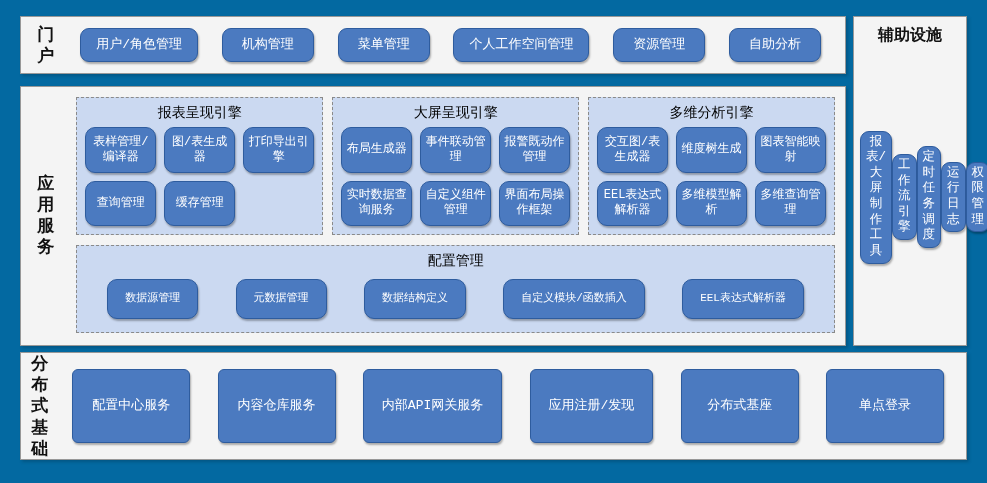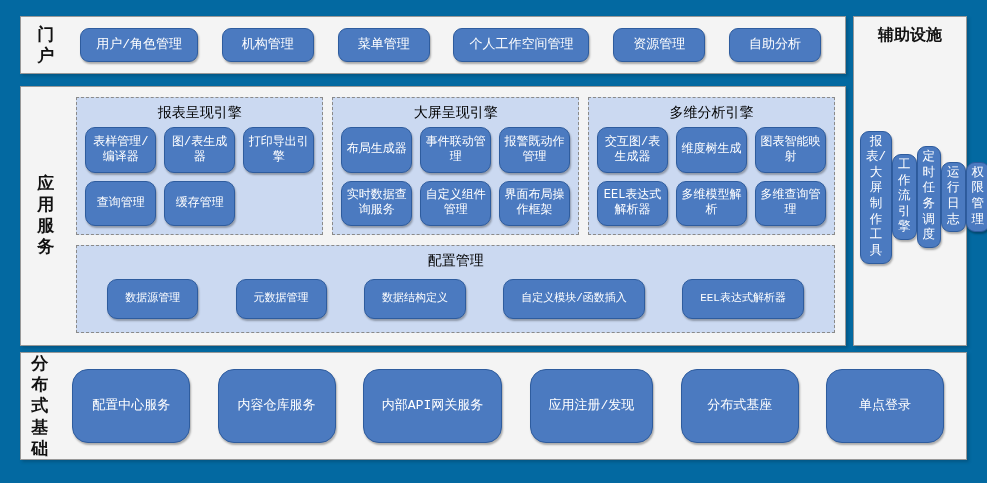--- a/index.html
+++ b/index.html
@@ -37,21 +37,21 @@
   .config-row { flex:1; display:flex; justify-content:space-between; align-items:center; padding:2px 22px 4px; gap:10px; }
   .config-row .btn { height:40px; padding:0 17px; font-size:11px; border-radius:10px; }
   
   .aux { left:853px; top:16px; width:114px; height:330px; display:flex; flex-direction:column; align-items:center; padding:8px 6px 8px; }
   .aux-title { font-weight:bold; font-size:16px; color:#111; margin-bottom:11px; flex:0 0 auto; }
   .aux-col { flex:1; display:flex; flex-direction:row; justify-content:space-between; align-items:center; width:100%; }
   .aux-col .btn { width:100px; min-height:32px; font-size:12.5px; padding:3px 5px; border-radius:9px; }
   
   .base { left:20px; top:352px; width:947px; height:108px; display:flex; align-items:center; padding:0 22px 0 8px; }
   .base-row { flex:1; display:flex; justify-content:space-between; align-items:center; padding-left:22px; }
-  .base-row .btn { height:74px; min-width:118px; padding:0 18px; font-size:13px; border-radius:16px; }
+  .base-row .btn { height:74px; min-width:118px; padding:0 18px; font-size:13px; border-radius:6px; }
 </style>
 </head>
 <body>
 
 <div class="canvas">
 
   <section class="panel portal">
     <div class="vlabel">门户</div>
     <div class="portal-row">
       <div class="btn">用户/角色管理</div>

